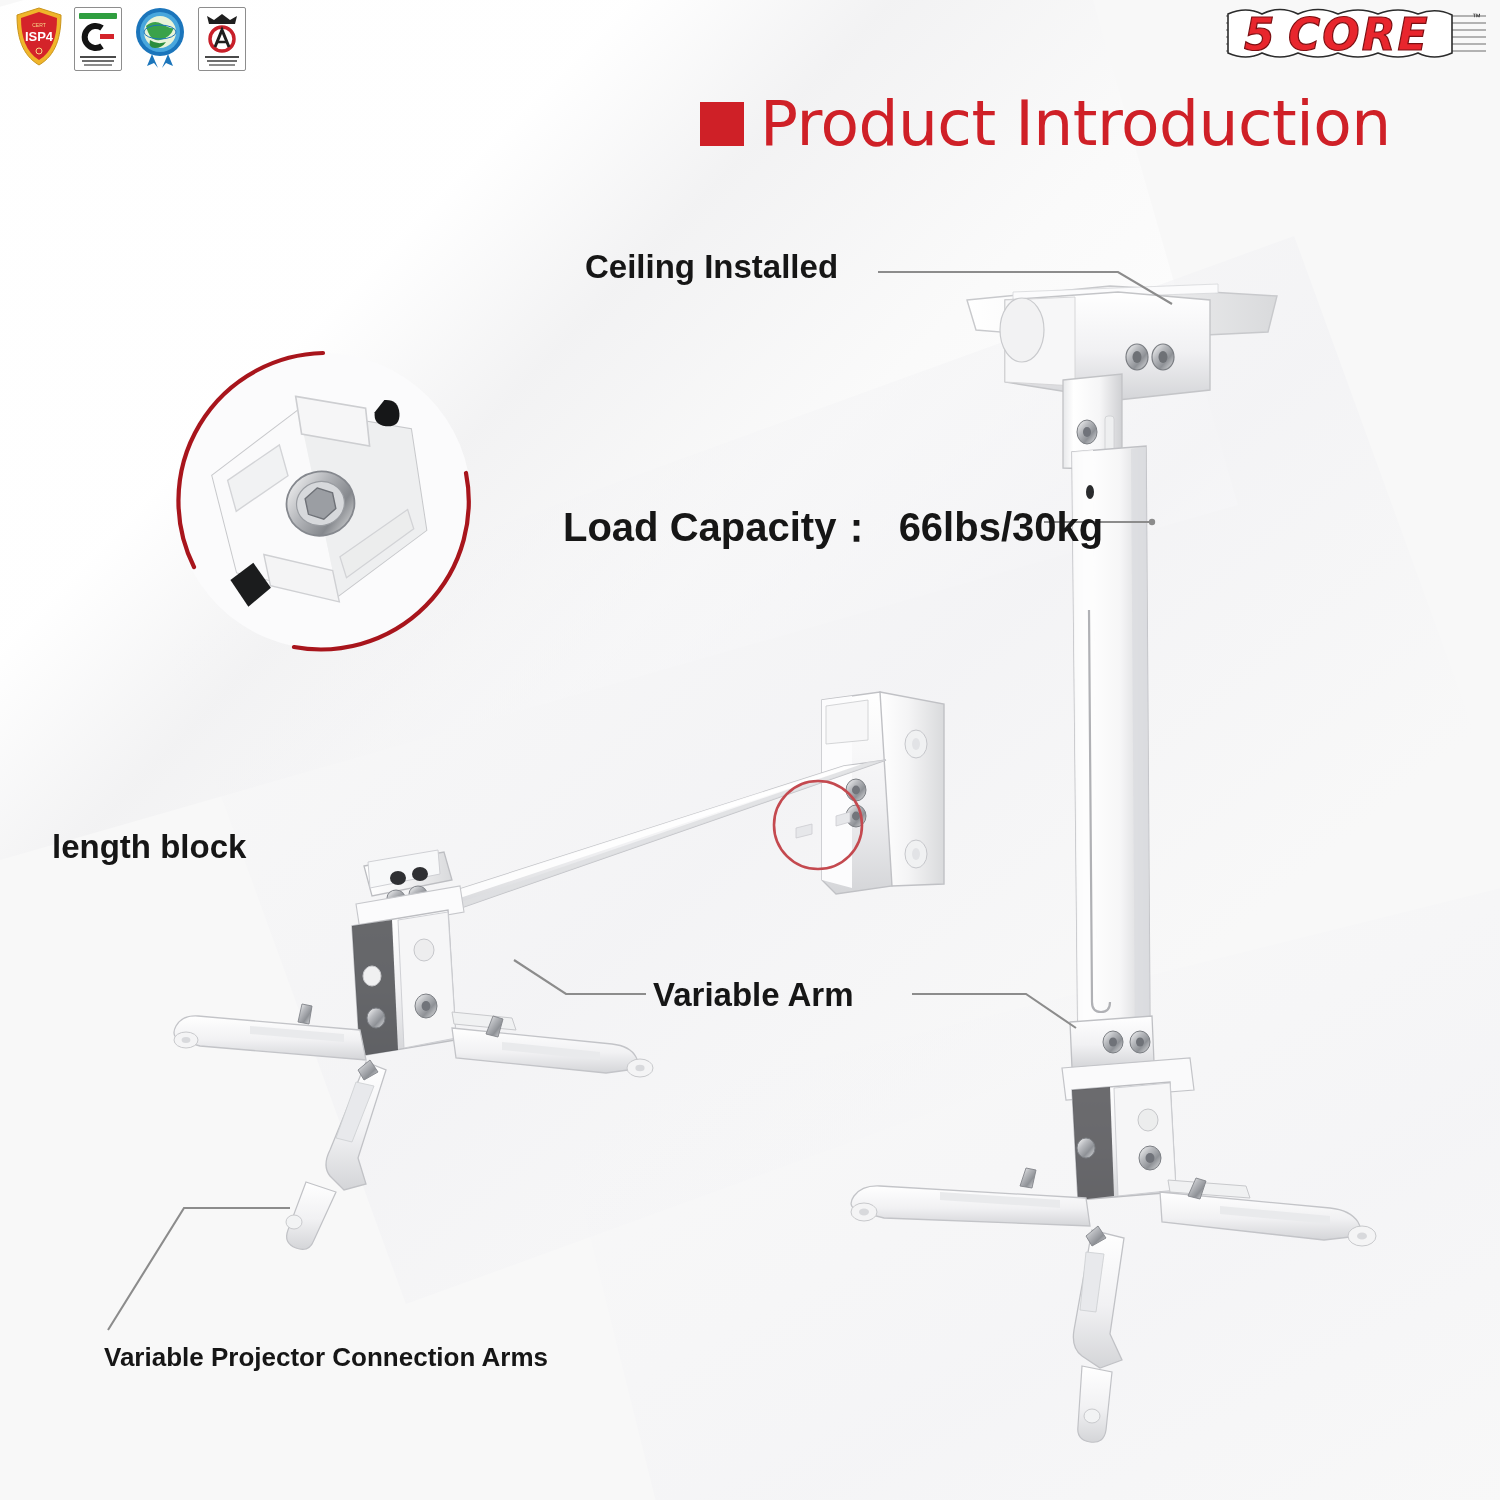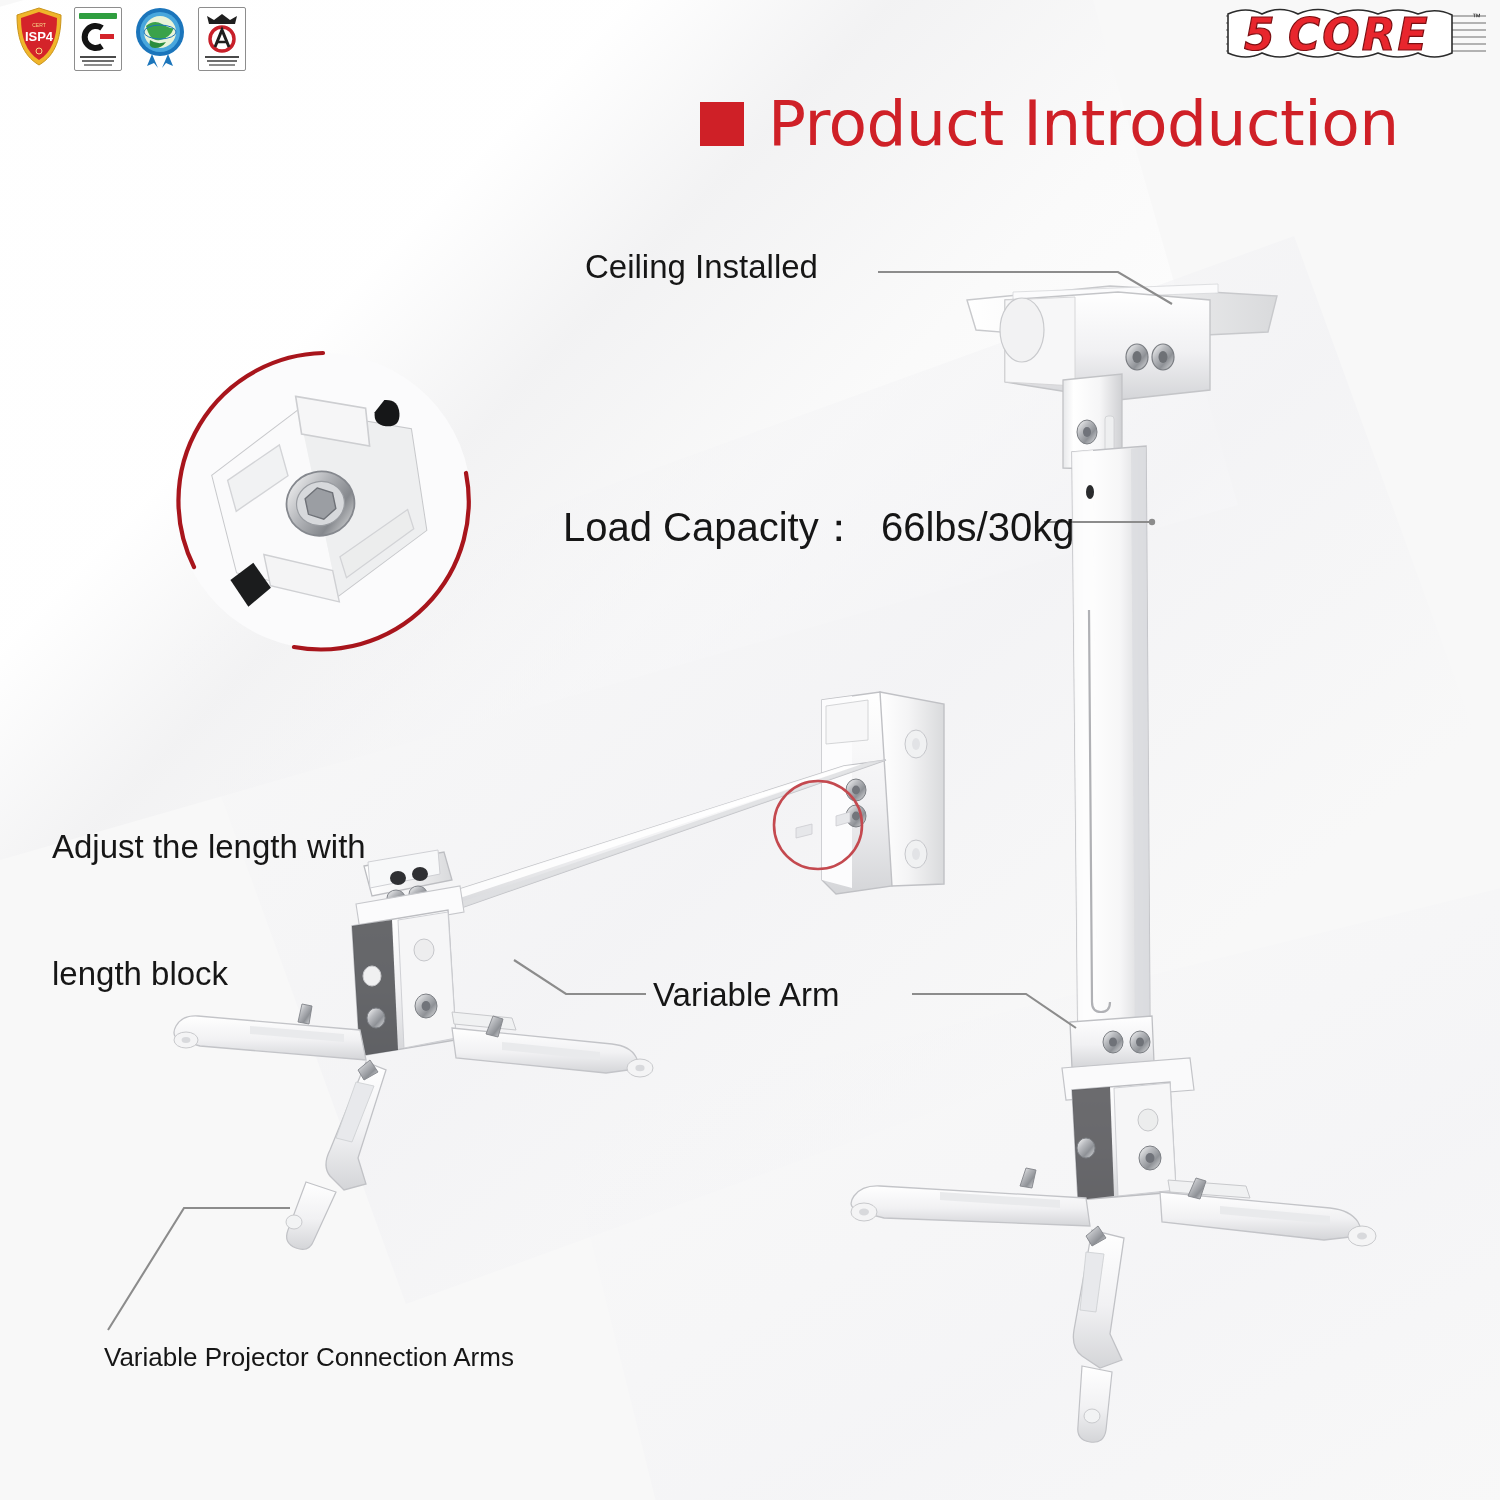--- a/index.html
+++ b/index.html
@@ -37,30 +37,30 @@
 
   .cert-shield{width:50px;height:60px;}
   .cert-card{width:46px;height:62px;border:1px solid #8d8d8d;background:#fff;border-radius:2px;
              display:flex;flex-direction:column;align-items:center;justify-content:center;overflow:hidden;}
   .cert-globe{width:56px;height:62px;}
 
   
   .logo{position:absolute;right:10px;top:4px;width:268px;height:60px;z-index:8;}
 
   
-  .title-row{position:absolute;left:700px;top:92px;display:flex;align-items:center;gap:24px;z-index:7;justify-content:flex-end;}
+  .title-row{position:absolute;left:700px;top:92px;display:flex;align-items:center;gap:16px;z-index:7;justify-content:flex-end;}
   .title-square{width:44px;height:44px;background:#cf2027;flex:0 0 auto;}
   .title-text{
     font-size:63px;line-height:1;color:#cf2027;
     font-family:"DejaVu Sans","Liberation Sans",sans-serif;
     font-weight:400;letter-spacing:-.5px;white-space:nowrap;
   }
 
   
-  .lbl{position:absolute;color:#161616;z-index:7;white-space:pre;line-height:1.28;}
+  .lbl{position:absolute;color:#161616;z-index:7;white-space:pre;line-height:1.28;font-weight:bold;}
   .lbl-ceiling{left:585px;top:246px;font-size:33px;}
   .lbl-load{left:563px;top:502px;font-size:40px;}
   .lbl-adjust{left:52px;top:742px;font-size:33px;}
   .lbl-ext{left:653px;top:974px;font-size:33px;}
   .lbl-var{left:104px;top:1341px;font-size:26px;}
 
   
   .leaders{position:absolute;inset:0;z-index:6;pointer-events:none;}
 
   
@@ -385,19 +385,18 @@
       <path d="M108 1330 L184 1208 L290 1208"></path>
     </g>
     <circle cx="1152" cy="522" r="3.2" fill="#8c8c8c"></circle>
 
     <circle cx="818" cy="825" r="44" fill="none" stroke="#c4494f" stroke-width="2.6"></circle>
   </svg>
 
   <div class="lbl lbl-ceiling">Ceiling Installed</div>
   <div class="lbl lbl-load">Load Capacity：  66lbs/30kg</div>
   <div class="lbl lbl-adjust">
-    <div>Adjust the length with</div>
     <div>length block</div>
   </div>
   <div class="lbl lbl-ext">Variable Arm</div>
   <div class="lbl lbl-var">Variable Projector Connection Arms</div>
 
 </div>
 
 </body></html>

